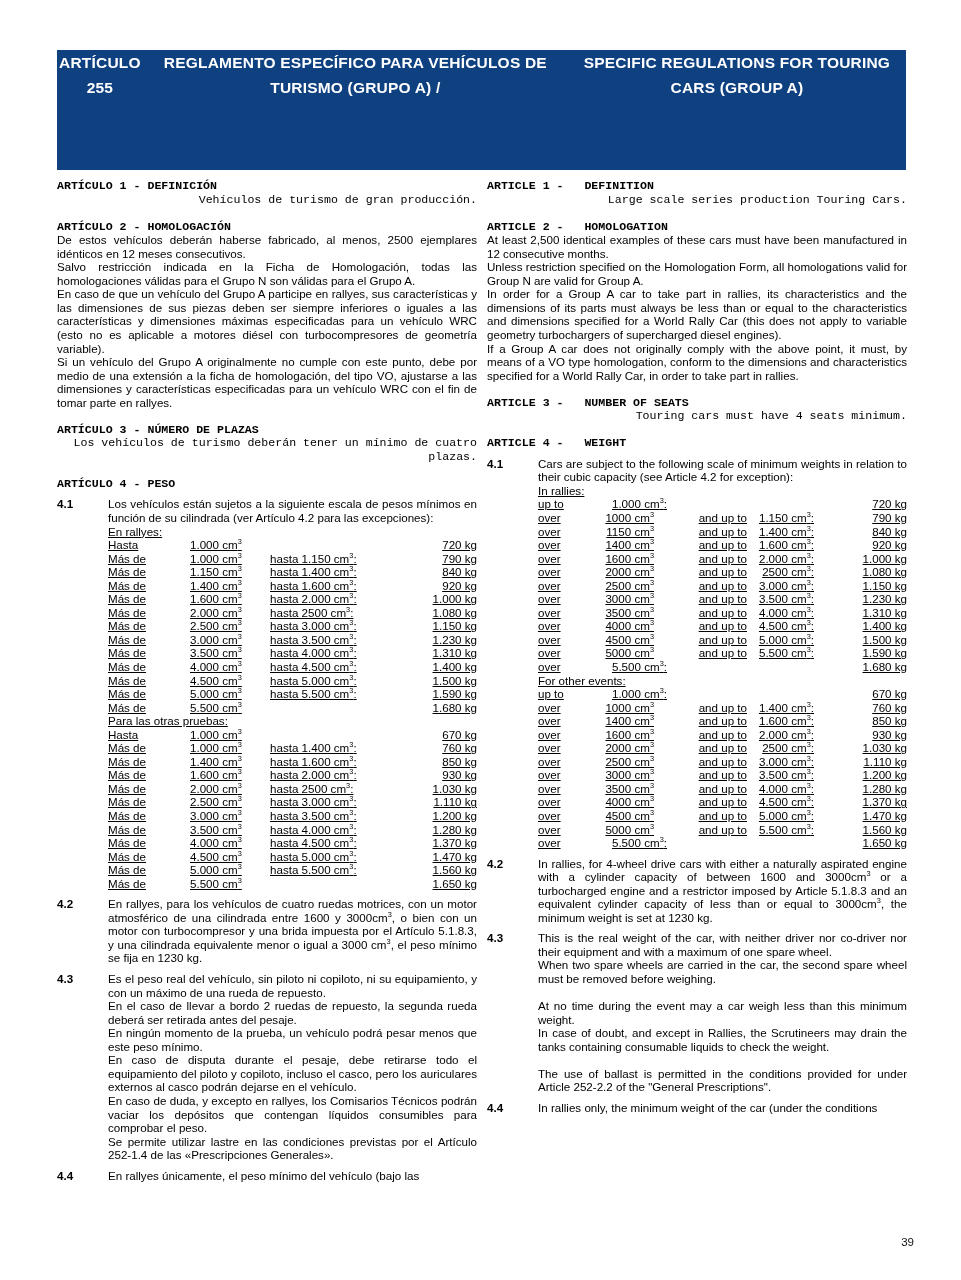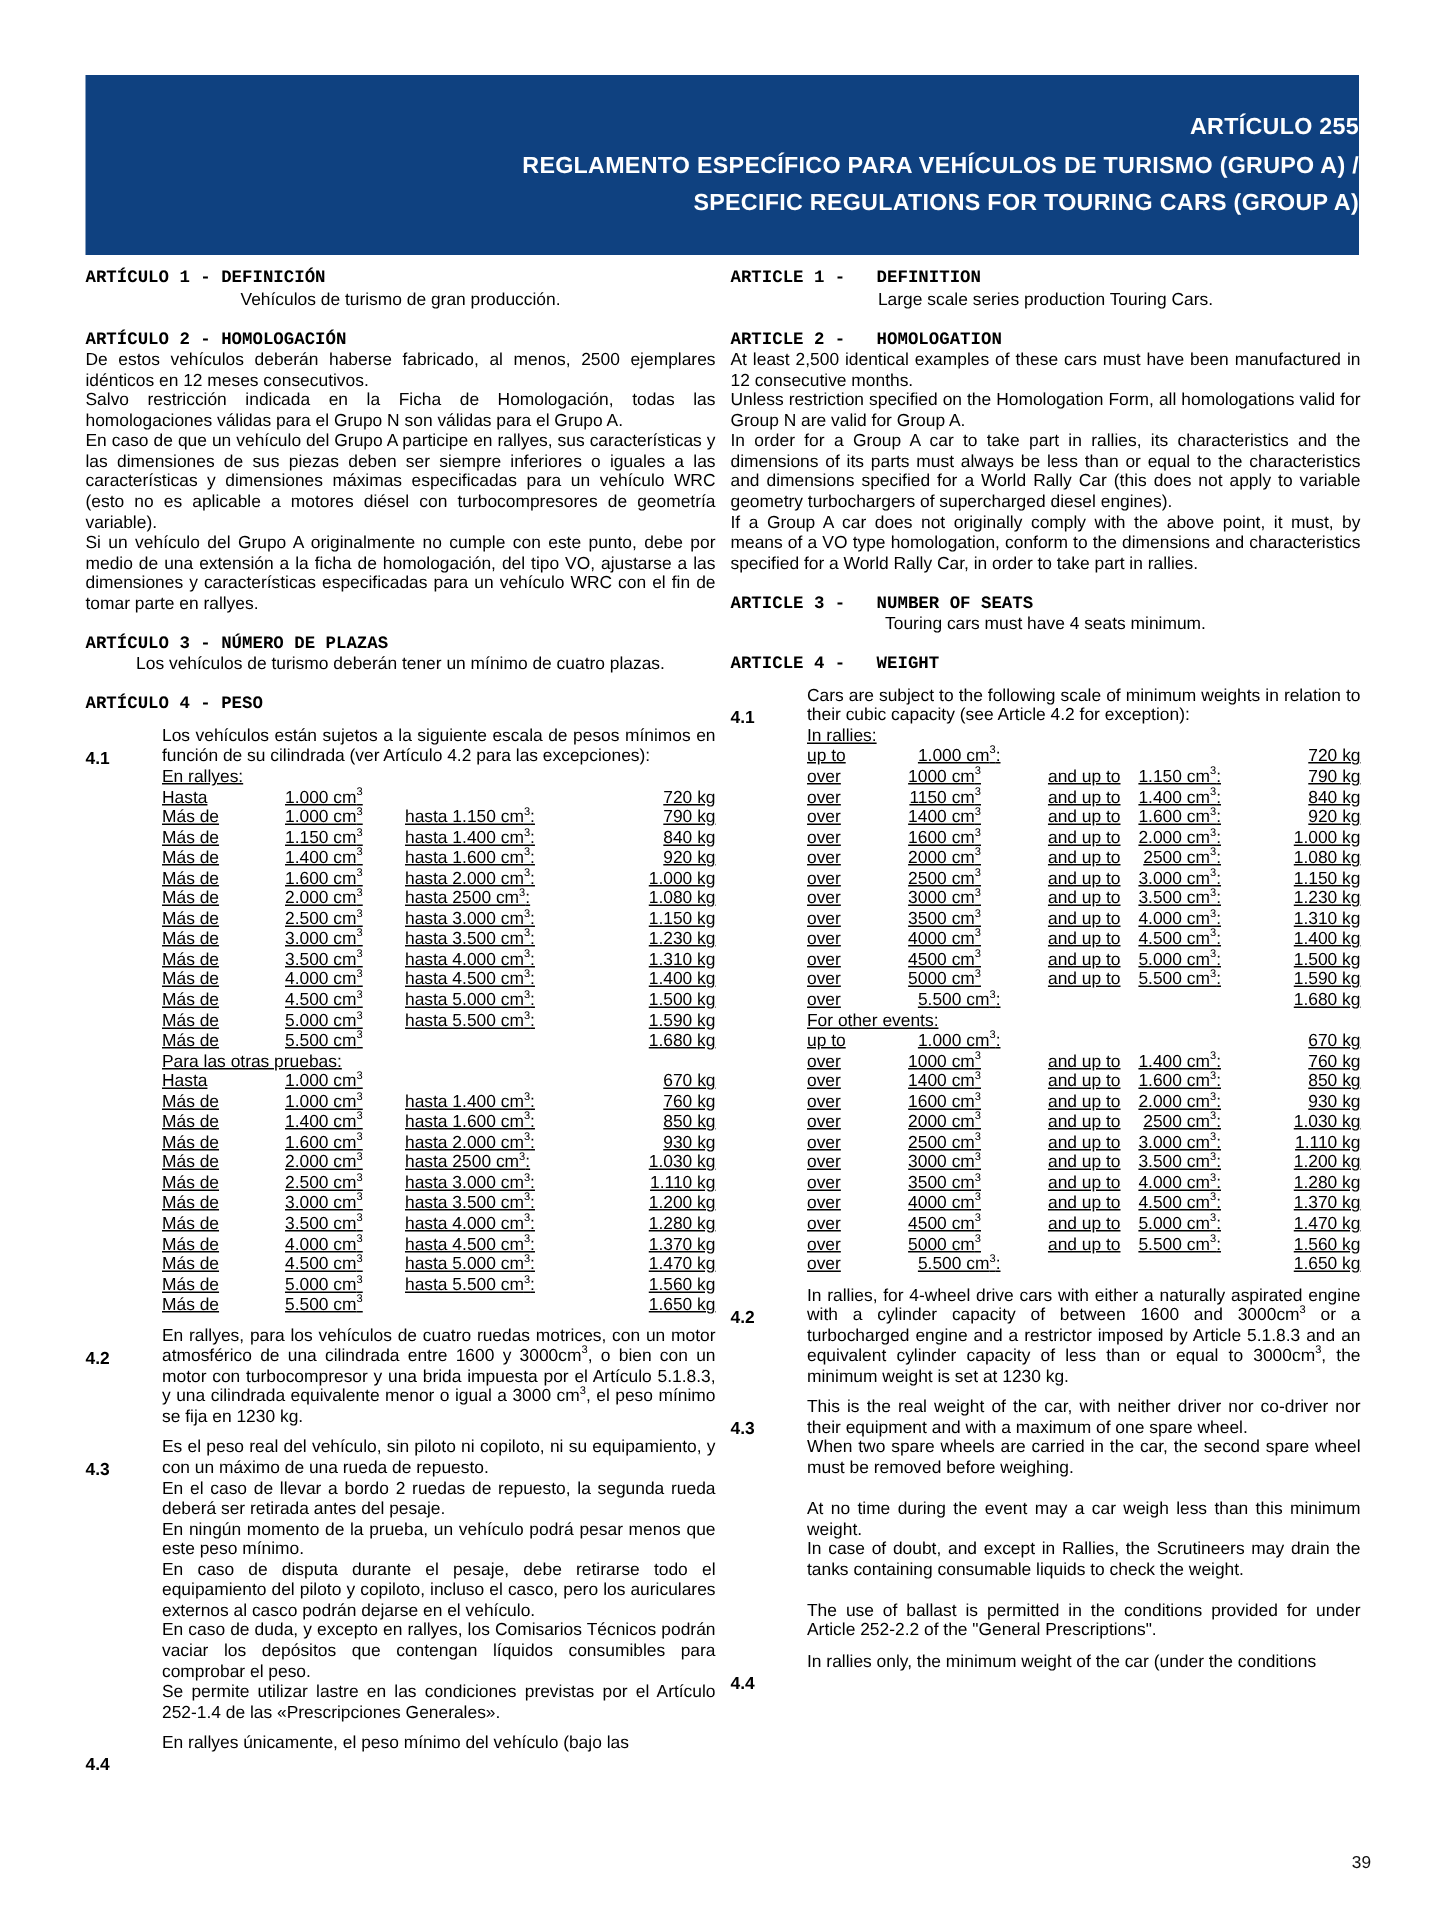--- a/index.html
+++ b/index.html
@@ -11,22 +11,22 @@
     position:relative;
     overflow:hidden;
   }
 
   
   .banner{
     position:absolute;
     left:57px; top:50px;
     width:849px; height:120px;
     background:#0f4180;
-    display:flex; flex-direction:column;
-    align-items:flex-end; justify-content:center;
+    display:flex; flex-direction:row;
+    align-items:flex-start; justify-content:center;
     box-sizing:border-box;
   }
   .banner .bline{
     color:#ffffff;
     font-weight:bold;
     font-size:15.5px;
     letter-spacing:0.2px;
     line-height:25px;
     text-align:center;
   }
@@ -55,33 +55,33 @@
     line-height:13.55px;
     white-space:pre;
     font-family:Liberation Mono, monospace;
   }
   p.para{
     margin:0;
     text-align:justify;
     text-justify:inter-word;
     line-height:13.55px;
   }
-  p.para.nj{ text-align:center; }
+  p.para.nj{ text-align:right;font-family:Liberation Mono, monospace; }
   .gap{ height:13.5px; }
   .gap-s{ height:7px; }
 
   
   .clause{
     position:relative;
     padding-left:51px;
     margin:0;
   }
   .clause .num{
     position:absolute;
-    left:0; top:15px;
+    left:0; top:0;
     font-weight:bold;
     font-size:11.6px;
     line-height:13.55px;
   }
   .clause p{
     margin:0;
     text-align:justify;
     line-height:13.55px;
   }
   .clause p.nj{ text-align:left; }

